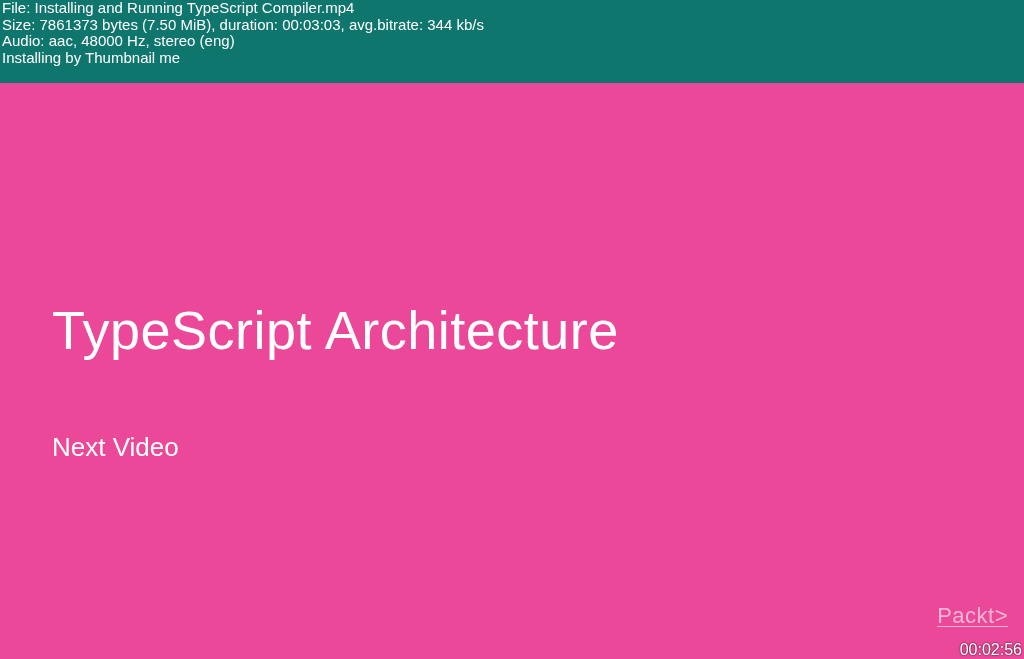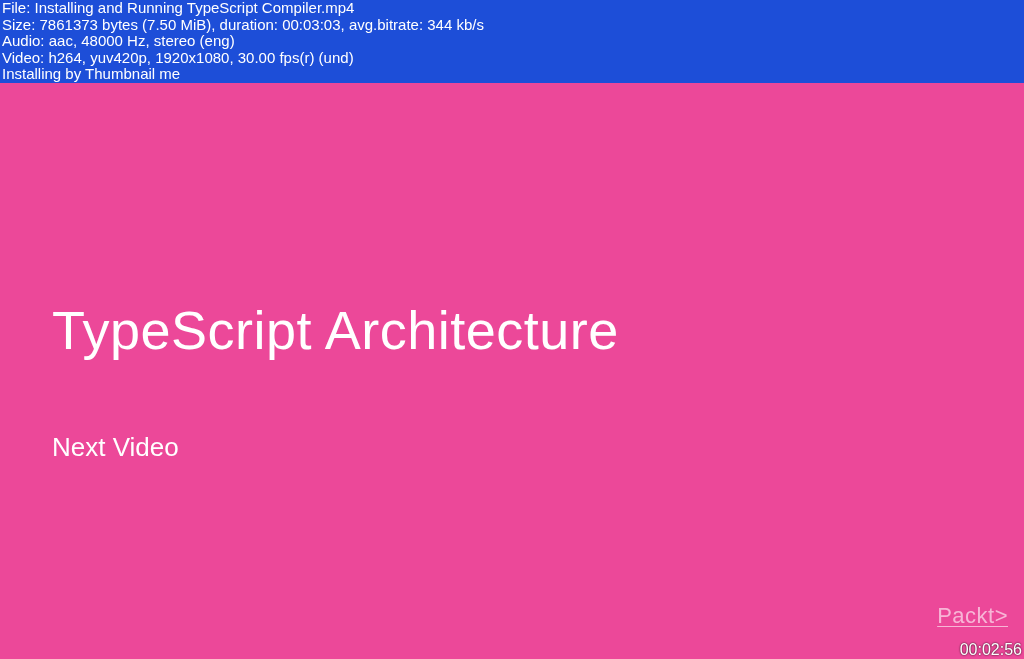--- a/index.html
+++ b/index.html
@@ -8,21 +8,21 @@
       box-sizing: border-box;
     }
     body {
       width: 1024px;
       height: 659px;
       overflow: hidden;
       font-family: "Segoe UI", Arial, sans-serif;
       background: #000;
     }
     .header {
-      background: #1d4ed8;
+      background: #0f766e;
       color: #fff;
       padding: 0 2px;
       font-size: 15px;
       line-height: 1.1;
       font-weight: 400;
       height: 83px;
     }
     .header-line {
       white-space: nowrap;
     }
@@ -72,21 +72,20 @@
       text-shadow: 0 0 2px #000;
     }
   </style>
 </head>
 <body>
 
 <div class="header">
   <div class="header-line">File: Installing and Running TypeScript Compiler.mp4</div>
   <div class="header-line">Size: 7861373 bytes (7.50 MiB), duration: 00:03:03, avg.bitrate: 344 kb/s</div>
   <div class="header-line">Audio: aac, 48000 Hz, stereo (eng)</div>
-  <div class="header-line">Video: h264, yuv420p, 1920x1080, 30.00 fps(r) (und)</div>
   <div class="header-line">Installing by Thumbnail me</div>
 </div>
 
 <div class="slide">
   <div class="slide-content">
     <div class="slide-title">TypeScript Architecture</div>
     <div class="slide-subtitle">Next Video</div>
   </div>
   <div class="brand">Packt&gt;</div>
   <div class="timestamp">00:02:56</div>

